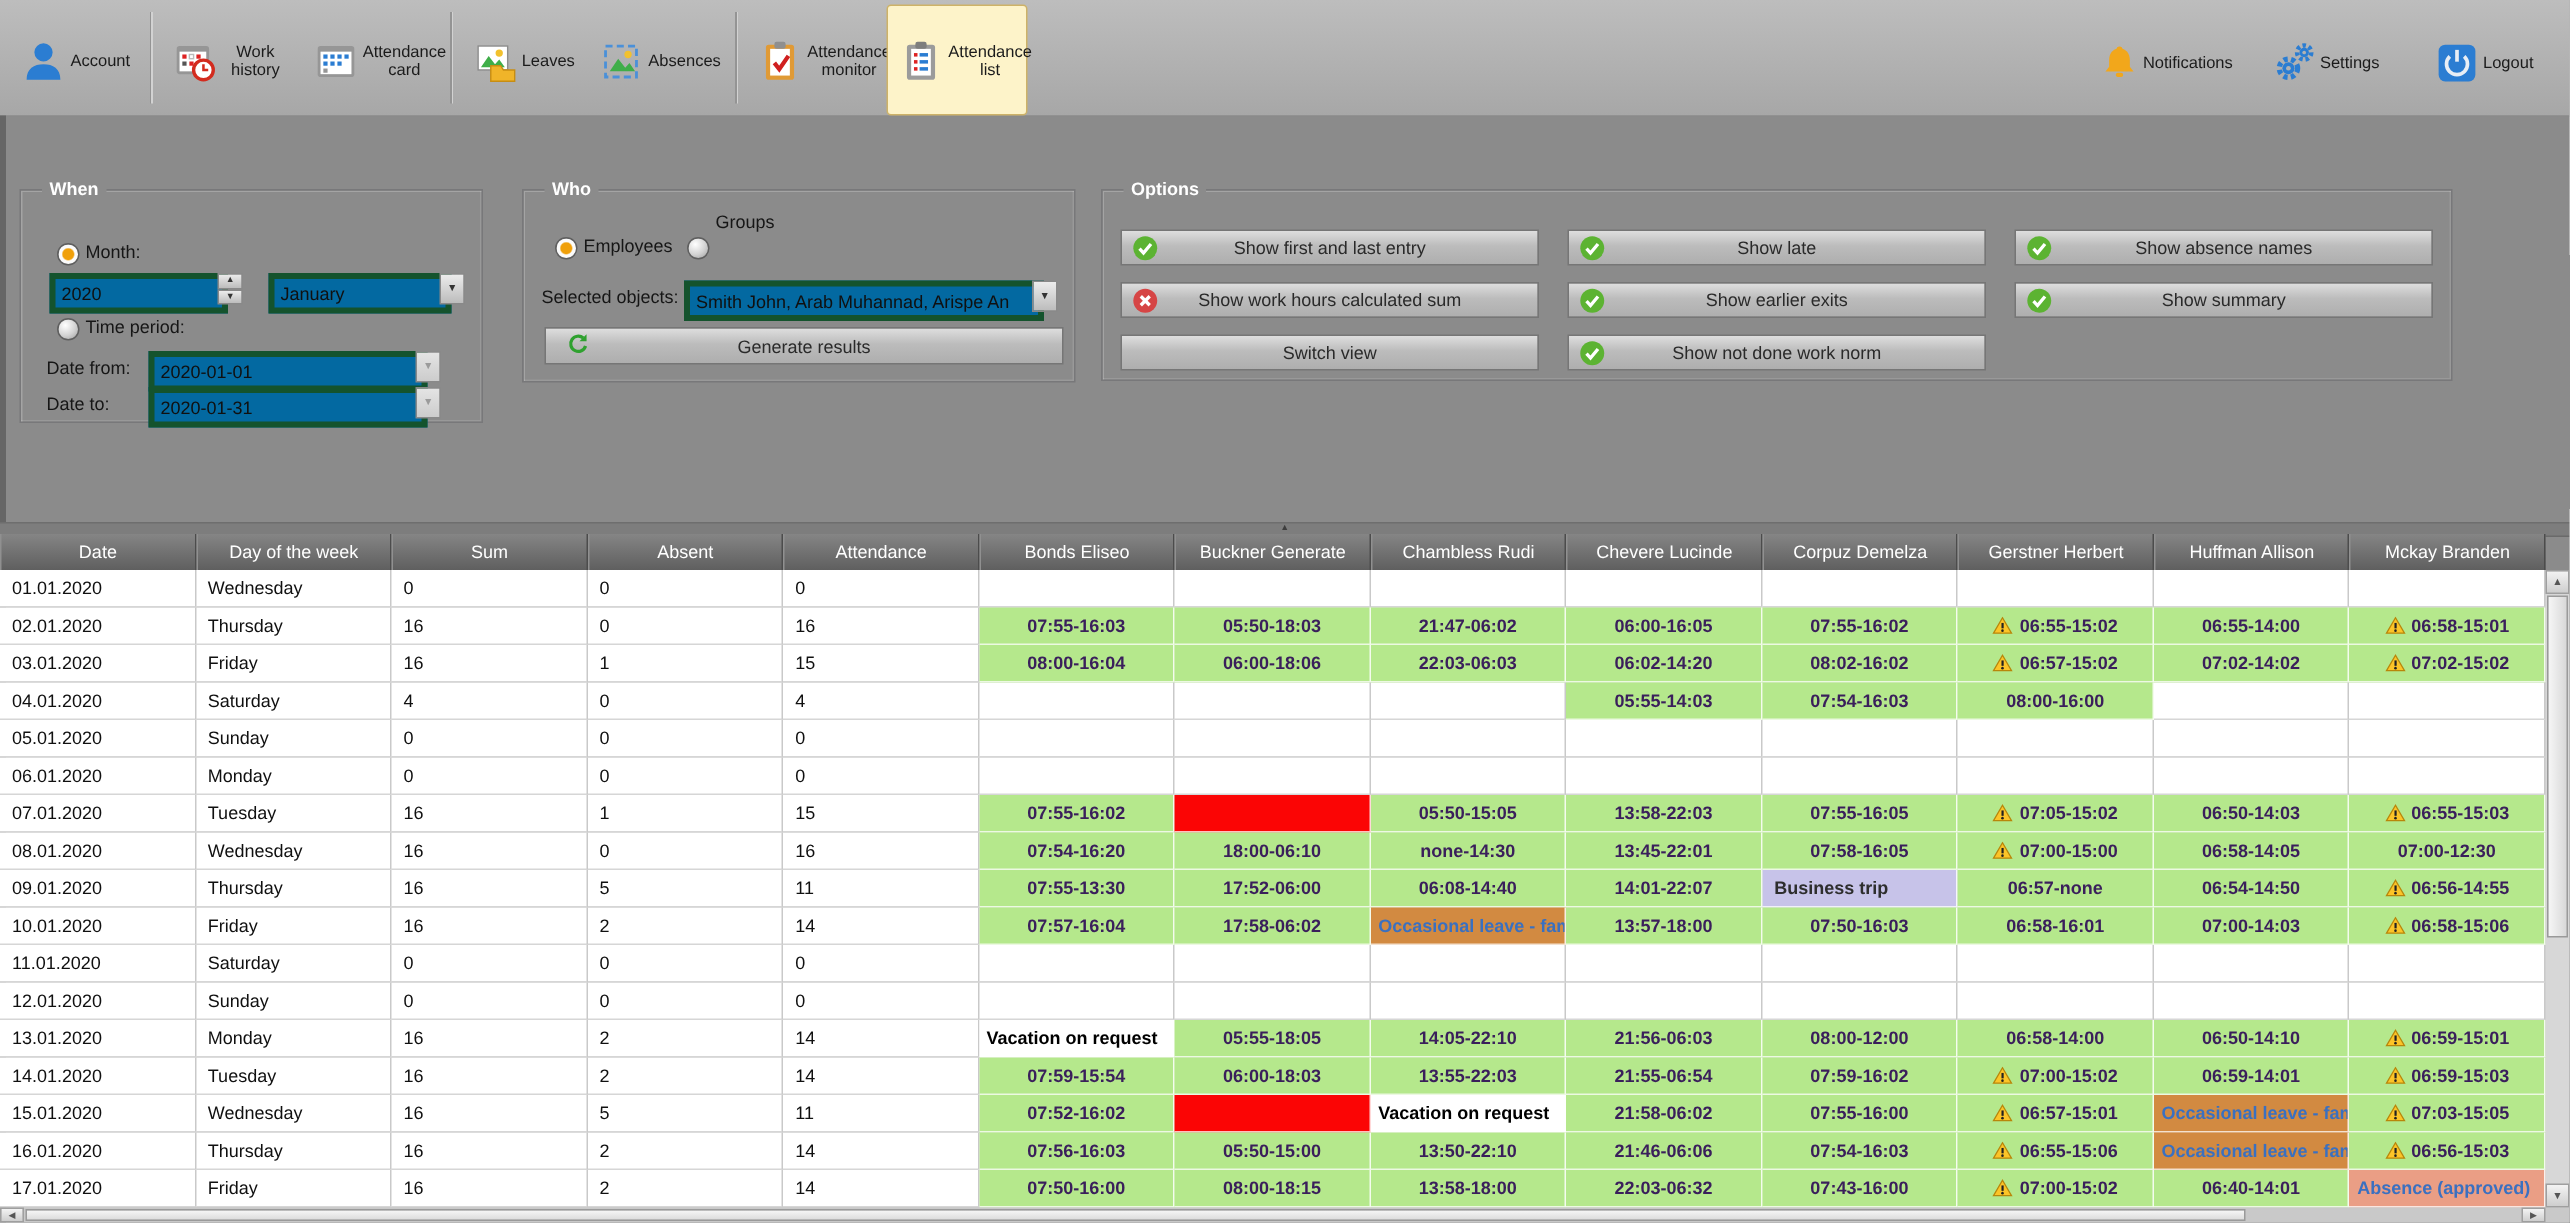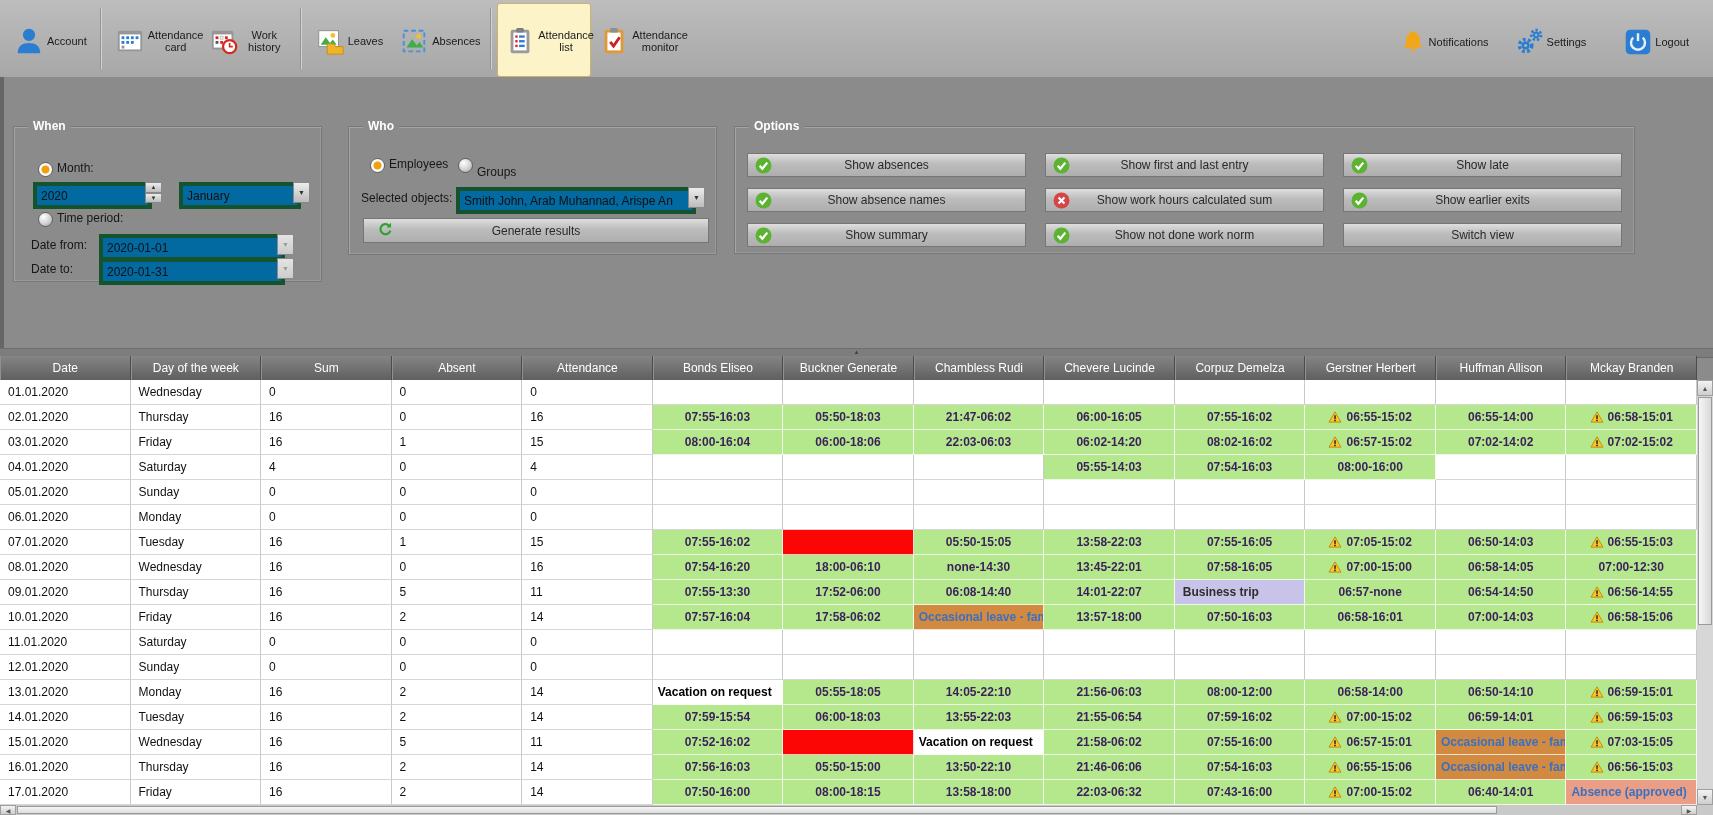--- a/index.html
+++ b/index.html
@@ -95,50 +95,50 @@
             <svg width="30" height="30" viewBox="0 0 32 32">
               <path fill="#2b7dd2" d="M16 3a6.5 6.5 0 1 1 0 13 6.5 6.5 0 0 1 0-13zM4 29c0-8 5.2-11 12-11s12 3 12 11z"></path>
             </svg>
           </span>
           <div class="tlabel">Account</div>
         </div>
         <div class="tb-sep"></div>
         <div class="tb-btn">
           <span class="ticon">
             <svg width="30" height="30" viewBox="0 0 32 32">
+              <rect x="3" y="5" width="23" height="20" rx="2" fill="#969696"></rect>
+              <rect x="5" y="9" width="19" height="14" fill="#fff"></rect>
+              <rect x="7" y="11" width="3" height="3" fill="#d22"></rect>
+              <rect x="12" y="11" width="3" height="3" fill="#fff" stroke="#bbb"></rect>
+              <rect x="17" y="11" width="3" height="3" fill="#d22"></rect>
+              <rect x="7" y="16" width="3" height="3" fill="#555"></rect>
+              <rect x="12" y="16" width="3" height="3" fill="#d22"></rect>
+              <circle cx="22" cy="22" r="7" fill="#fff" stroke="#d32b1e" stroke-width="2.4"></circle>
+              <path d="M22 18v4h3.4" stroke="#d32b1e" stroke-width="1.8" fill="none"></path>
+            </svg>
+          </span>
+          <div class="tlabel">Work history</div>
+        </div>
+        <div class="tb-btn">
+          <span class="ticon">
+            <svg width="30" height="30" viewBox="0 0 32 32">
               <rect x="3" y="5" width="26" height="22" rx="2" fill="#969696"></rect>
               <rect x="5" y="9" width="22" height="16" fill="#fff"></rect>
               <rect x="7" y="11" width="3" height="3" fill="#2b7dd2"></rect>
               <rect x="12" y="11" width="3" height="3" fill="#2b7dd2"></rect>
               <rect x="17" y="11" width="3" height="3" fill="#2b7dd2"></rect>
               <rect x="22" y="11" width="3" height="3" fill="#2b7dd2"></rect>
               <rect x="7" y="16" width="3" height="3" fill="#2b7dd2"></rect>
               <rect x="12" y="16" width="3" height="3" fill="#2b7dd2"></rect>
               <rect x="17" y="16" width="3" height="3" fill="#2b7dd2"></rect>
               <rect x="7" y="21" width="3" height="3" fill="#969696"></rect>
             </svg>
           </span>
           <div class="tlabel">Attendance card</div>
         </div>
-        <div class="tb-btn">
-          <span class="ticon">
-            <svg width="30" height="30" viewBox="0 0 32 32">
-              <rect x="3" y="5" width="23" height="20" rx="2" fill="#969696"></rect>
-              <rect x="5" y="9" width="19" height="14" fill="#fff"></rect>
-              <rect x="7" y="11" width="3" height="3" fill="#d22"></rect>
-              <rect x="12" y="11" width="3" height="3" fill="#fff" stroke="#bbb"></rect>
-              <rect x="17" y="11" width="3" height="3" fill="#d22"></rect>
-              <rect x="7" y="16" width="3" height="3" fill="#555"></rect>
-              <rect x="12" y="16" width="3" height="3" fill="#d22"></rect>
-              <circle cx="22" cy="22" r="7" fill="#fff" stroke="#d32b1e" stroke-width="2.4"></circle>
-              <path d="M22 18v4h3.4" stroke="#d32b1e" stroke-width="1.8" fill="none"></path>
-            </svg>
-          </span>
-          <div class="tlabel">Work history</div>
-        </div>
         <div class="tb-sep"></div>
         <div class="tb-btn">
           <span class="ticon">
             <svg width="30" height="30" viewBox="0 0 32 32">
               <rect x="4" y="5" width="21" height="17" fill="#fff" stroke="#8d8d8d"></rect>
               <path d="M6 20l5.5-8 4.5 6 3-3.5 4 5.5z" fill="#3fae49"></path>
               <circle cx="19" cy="10" r="2.6" fill="#f2c12e"></circle>
               <path d="M13 19h7l2 3h8v8H13z" fill="#f0b429" stroke="#c78d12"></path>
             </svg>
           </span>
@@ -148,46 +148,46 @@
           <span class="ticon">
             <svg width="30" height="30" viewBox="0 0 32 32">
               <rect x="5" y="5" width="22" height="22" fill="none" stroke="#4a90d9" stroke-width="2" stroke-dasharray="5 3"></rect>
               <path d="M8 23l6-9 5 6.5 3-3.5 4 6z" fill="#3fae49"></path>
               <circle cx="21" cy="11" r="2.6" fill="#f2c12e"></circle>
             </svg>
           </span>
           <div class="tlabel">Absences</div>
         </div>
         <div class="tb-sep"></div>
+        <div class="tb-btn">
+          <span class="ticon">
+            <svg width="30" height="30" viewBox="0 0 32 32">
+              <rect x="6" y="4" width="20" height="25" rx="2" fill="#e09a35"></rect>
+              <rect x="9" y="7" width="14" height="19" fill="#fff"></rect>
+              <rect x="12" y="2" width="8" height="5" rx="1.5" fill="#8f8f8f"></rect>
+              <path d="M12 17l3.5 4.5L22 12" stroke="#d01f1f" stroke-width="3" fill="none"></path>
+            </svg>
+          </span>
+          <div class="tlabel">Attendance monitor</div>
+        </div>
         <div class="tb-btn selected">
           <span class="ticon">
             <svg width="30" height="30" viewBox="0 0 32 32">
               <rect x="6" y="4" width="20" height="25" rx="2" fill="#9b9b9b"></rect>
               <rect x="9" y="7" width="14" height="19" fill="#fff"></rect>
               <rect x="12" y="2" width="8" height="5" rx="1.5" fill="#7e7e7e"></rect>
               <rect x="11" y="10" width="2.5" height="2.5" fill="#d22"></rect>
               <rect x="15" y="10" width="6" height="2.5" fill="#2b7dd2"></rect>
               <rect x="11" y="15" width="2.5" height="2.5" fill="#d22"></rect>
               <rect x="15" y="15" width="6" height="2.5" fill="#2b7dd2"></rect>
               <rect x="11" y="20" width="2.5" height="2.5" fill="#d22"></rect>
               <rect x="15" y="20" width="6" height="2.5" fill="#2b7dd2"></rect>
             </svg>
           </span>
           <div class="tlabel">Attendance list</div>
-        </div>
-        <div class="tb-btn">
-          <span class="ticon">
-            <svg width="30" height="30" viewBox="0 0 32 32">
-              <rect x="6" y="4" width="20" height="25" rx="2" fill="#e09a35"></rect>
-              <rect x="9" y="7" width="14" height="19" fill="#fff"></rect>
-              <rect x="12" y="2" width="8" height="5" rx="1.5" fill="#8f8f8f"></rect>
-              <path d="M12 17l3.5 4.5L22 12" stroke="#d01f1f" stroke-width="3" fill="none"></path>
-            </svg>
-          </span>
-          <div class="tlabel">Attendance monitor</div>
         </div>
       </div>
     <div class="tb-right" id="tbright">
         <div class="tb-btn">
           <span class="ticon">
             <svg width="26" height="26" viewBox="0 0 32 32">
               <circle cx="16" cy="5" r="2.5" fill="#f2a71b"></circle>
               <path d="M16 4c-5.5 0-8.5 4-8.5 9.5V19l-3 4h23l-3-4v-5.5C24.5 8 21.5 4 16 4z" fill="#f2a71b"></path>
               <rect x="13" y="24" width="6" height="3.5" rx="1.7" fill="#f2a71b"></rect>
             </svg>
@@ -243,48 +243,41 @@
     <span class="flabel" style="left:17px;top:135px;">Date to:</span>
     <input class="tinput" style="left: 85px; top: 131px; width: 170px;" readonly="" value="2020-01-31">
     <span class="dbtn disabled" style="left:263px;top:131px;">▼</span>
   </div>
 
   <div class="gbox" style="left:348px;top:126px;width:367px;height:127px;">
     <span class="glabel">Who</span>
     <span class="radio on" style="left:21px;top:31px;"></span>
     <span class="rlabel" style="left:40px;top:30px;">Employees</span>
     <span class="radio" style="left:109px;top:31px;"></span>
-    <span class="rlabel" style="left:128px;top:38px;">Groups</span>
+    <span class="rlabel" style="left:128px;top:14px;">Groups</span>
     <span class="flabel" style="left:12px;top:64px;">Selected objects:</span>
     <input class="tinput" style="left: 107px; top: 60px; width: 224px;" readonly="" value="Smith John, Arab Muhannad, Arispe An">
     <span class="dbtn" style="left:339px;top:60px;">▼</span>
     <div class="push" style="left:14px;top:91px;width:344px;height:23px;">
       <span class="refr" id="refricon"><svg width="15" height="15" viewBox="0 0 16 16">
             <path d="M13.2 9.2A5.4 5.4 0 1 1 11.6 3.6" fill="none" stroke="#2fa12f" stroke-width="2.3"></path>
             <path d="M13.9 0.8v5h-5z" fill="#2fa12f"></path>
           </svg></span>
       <span>Generate results</span>
     </div>
   </div>
 
   <div class="gbox" style="left:734px;top:126px;width:899px;height:126px;">
     <span class="glabel">Options</span>
     <div class="optgrid" id="optgrid" style="left:12px;top:26px;">
         <div class="opt-btn">
           <span class="oicon"><svg width="17" height="17" viewBox="0 0 16 16">
               <circle cx="8" cy="8" r="7.5" fill="#5cb332"></circle>
               <path d="M4.4 8.3l2.5 2.7 4.7-5.7" stroke="#fff" stroke-width="2.1" fill="none"></path>
             </svg></span>
-          <span>Show absences</span>
-        </div>
-        <div class="opt-btn">
-          <span class="oicon"><svg width="17" height="17" viewBox="0 0 16 16">
-              <circle cx="8" cy="8" r="7.5" fill="#5cb332"></circle>
-              <path d="M4.4 8.3l2.5 2.7 4.7-5.7" stroke="#fff" stroke-width="2.1" fill="none"></path>
-            </svg></span>
           <span>Show first and last entry</span>
         </div>
         <div class="opt-btn">
           <span class="oicon"><svg width="17" height="17" viewBox="0 0 16 16">
               <circle cx="8" cy="8" r="7.5" fill="#5cb332"></circle>
               <path d="M4.4 8.3l2.5 2.7 4.7-5.7" stroke="#fff" stroke-width="2.1" fill="none"></path>
             </svg></span>
           <span>Show late</span>
         </div>
         <div class="opt-btn">
@@ -309,28 +302,28 @@
           <span>Show earlier exits</span>
         </div>
         <div class="opt-btn">
           <span class="oicon"><svg width="17" height="17" viewBox="0 0 16 16">
               <circle cx="8" cy="8" r="7.5" fill="#5cb332"></circle>
               <path d="M4.4 8.3l2.5 2.7 4.7-5.7" stroke="#fff" stroke-width="2.1" fill="none"></path>
             </svg></span>
           <span>Show summary</span>
         </div>
         <div class="opt-btn">
+          <span>Switch view</span>
+        </div>
+        <div class="opt-btn">
           <span class="oicon"><svg width="17" height="17" viewBox="0 0 16 16">
               <circle cx="8" cy="8" r="7.5" fill="#5cb332"></circle>
               <path d="M4.4 8.3l2.5 2.7 4.7-5.7" stroke="#fff" stroke-width="2.1" fill="none"></path>
             </svg></span>
           <span>Show not done work norm</span>
-        </div>
-        <div class="opt-btn">
-          <span>Switch view</span>
         </div>
       </div>
   </div>
 
   <div class="splitter"><span>▲</span></div>
 
   <div class="thead" id="thead">
       <div class="th">Date</div>
       <div class="th">Day of the week</div>
       <div class="th">Sum</div>

